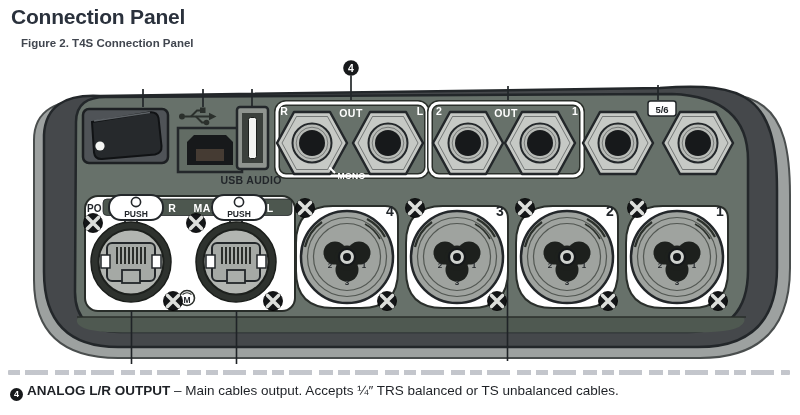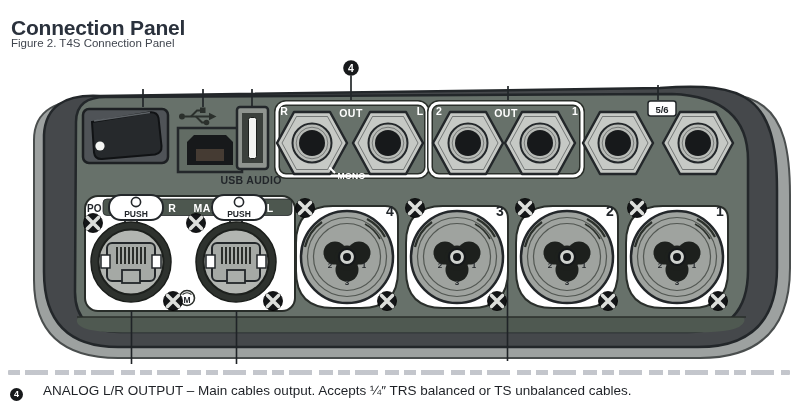--- a/index.html
+++ b/index.html
@@ -5,25 +5,24 @@
   html,body{margin:0;padding:0;}
   body{
     width:800px;height:415px;position:relative;overflow:hidden;
     background:#ffffff;
     font-family:"Liberation Sans", sans-serif;
   }
   .page-title{
     position:absolute;left:11px;top:5px;
     font-size:21px;font-weight:bold;letter-spacing:-0.2px;
     color:#2a313c;
-    margin-top:11px;
   }
   .figure-caption{
-    position:absolute;left:11px;top:37px;
-    font-size:11.5px;color:#41464f;
+    position:absolute;left:21px;top:37px;
+    font-size:11.5px;color:#41464f;font-weight:bold;
   }
   .illustration{position:absolute;left:0;top:0;}
   .cropped-text-line{
     position:absolute;left:8px;top:370px;width:782px;height:4.5px;
     background:repeating-linear-gradient(90deg,
       #b9bcc3 0 12px, transparent 12px 17px,
       #b9bcc3 17px 40px, transparent 40px 47px,
       #b9bcc3 47px 61px, transparent 61px 66px);
     opacity:.85;border-radius:1px;
   }
@@ -31,21 +30,21 @@
     position:absolute;left:10px;top:383px;width:784px;
     font-size:13.5px;color:#1e2126;
   }
   .footer-line .marker{
     display:inline-flex;align-items:center;justify-content:center;
     width:13px;height:13px;border-radius:50%;
     background:#17191b;color:#ffffff;
     font-size:9px;font-weight:bold;
     vertical-align:-2px;margin-right:4px;
   }
-  .footer-line .term{font-weight:normal;margin-left:16px;}
+  .footer-line .term{font-weight:bold;}
   svg text{font-family:"Liberation Sans", sans-serif;}
   .lbl-white{fill:#ffffff;font-weight:bold;}
   .lbl-dark{fill:#22262a;font-weight:bold;}
 </style>
 </head>
 <body>
 
 <div class="page-title">Connection Panel</div>
 <div class="figure-caption">Figure 2. T4S Connection Panel</div>
 

